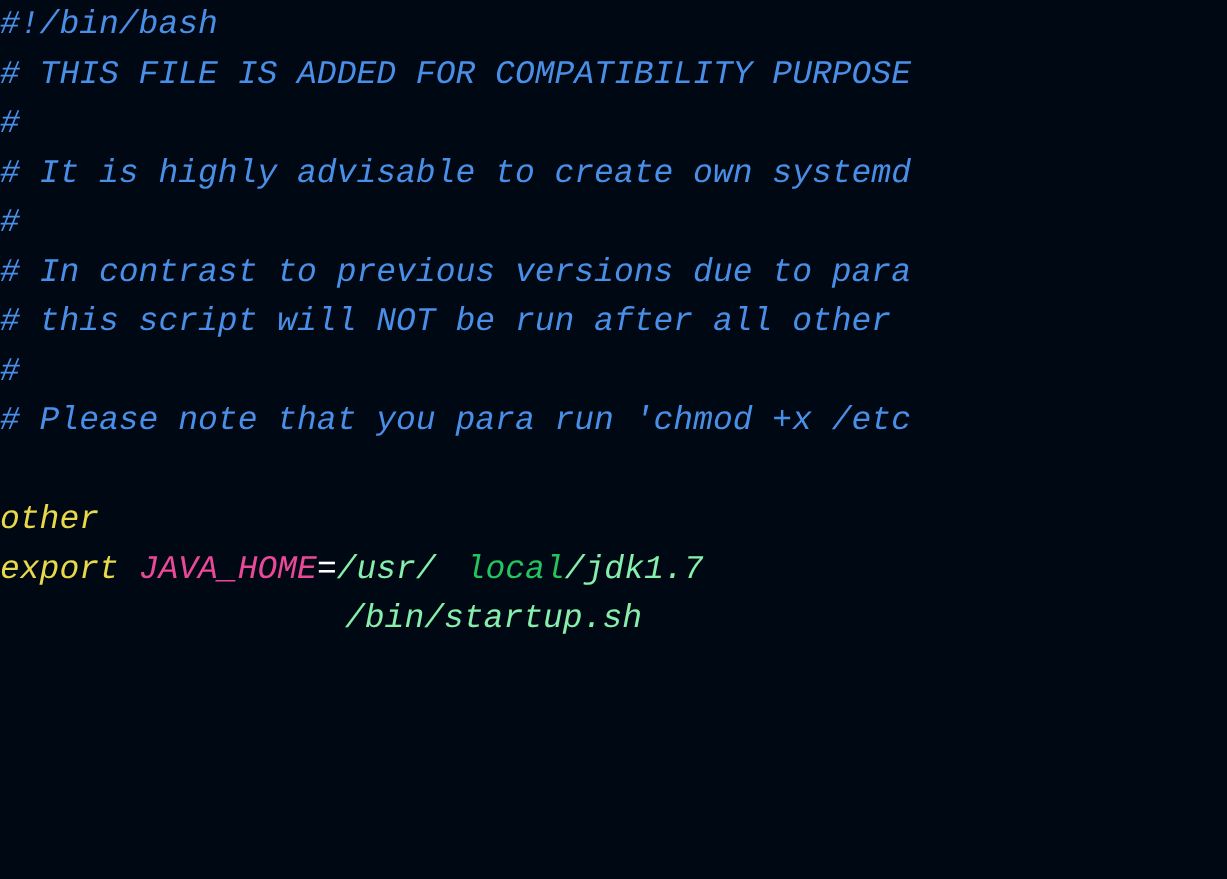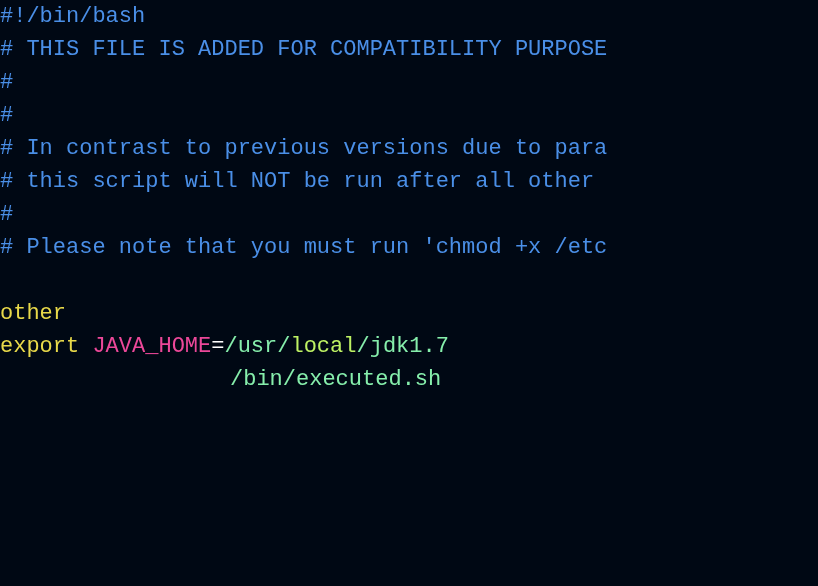--- a/index.html
+++ b/index.html
@@ -15,38 +15,40 @@
       color: #ffffff;
       width: 818px;
       height: 586px;
       overflow: hidden;
       padding: 0;
       white-space: nowrap;
     }
     .line {
       display: block;
       height: 33px;
+      font-style: italic;
     }
     .comment {
       color: #4a8fe7;
     }
     .cmd {
       color: #e8d94a;
     }
     .var {
       color: #ec4899;
     }
     .eq {
       color: #ffffff;
     }
     .path-white {
       color: #86efac;
     }
     .path-yellow {
-      color: #bef264;
+      color: #22c55e;
+      margin-left: 20px;
     }
     .redacted {
       display: inline-block;
       width: 300px;
       height: 20px;
       vertical-align: middle;
     }
     .redacted2 {
       display: inline-block;
       width: 230px;
@@ -54,22 +56,23 @@
       vertical-align: middle;
     }
   </style>
 </head>
 <body>
 
 <div class="terminal">
   <span class="line comment">#!/bin/bash</span>
   <span class="line comment"># THIS FILE IS ADDED FOR COMPATIBILITY PURPOSE</span>
   <span class="line comment">#</span>
+  <span class="line comment"># It is highly advisable to create own systemd</span>
   <span class="line comment">#</span>
   <span class="line comment"># In contrast to previous versions due to para</span>
   <span class="line comment"># this script will NOT be run after all other </span>
   <span class="line comment">#</span>
-  <span class="line comment"># Please note that you must run 'chmod +x /etc</span>
+  <span class="line comment"># Please note that you para run 'chmod +x /etc</span>
   <span class="line"></span>
   <span class="line"><span class="cmd">other </span><span class="redacted"></span></span>
   <span class="line"><span class="cmd">export </span><span class="var">JAVA_HOME</span><span class="eq">=</span><span class="path-white">/usr/</span><span class="path-yellow">local</span><span class="path-white">/jdk1.7</span></span>
-  <span class="line"><span class="redacted2"></span><span class="path-white">/bin/executed.sh</span></span>
+  <span class="line"><span class="redacted2"></span><span class="path-white">/bin/startup.sh</span></span>
 </div>
 
 </body></html>

